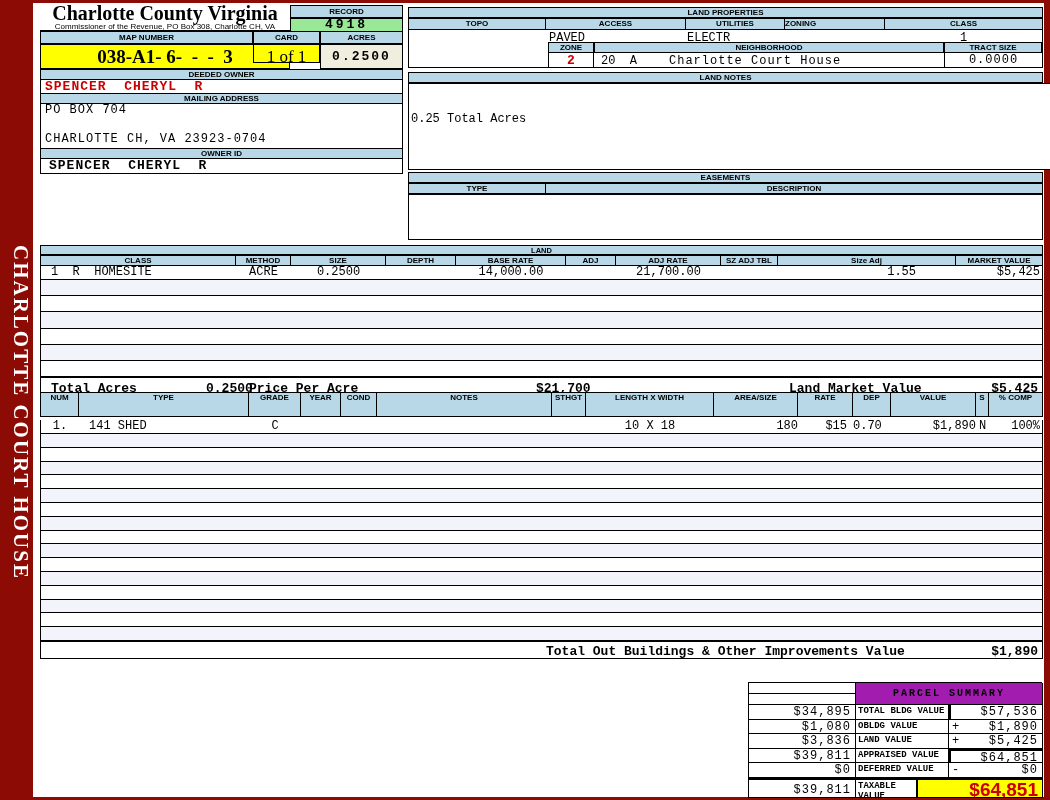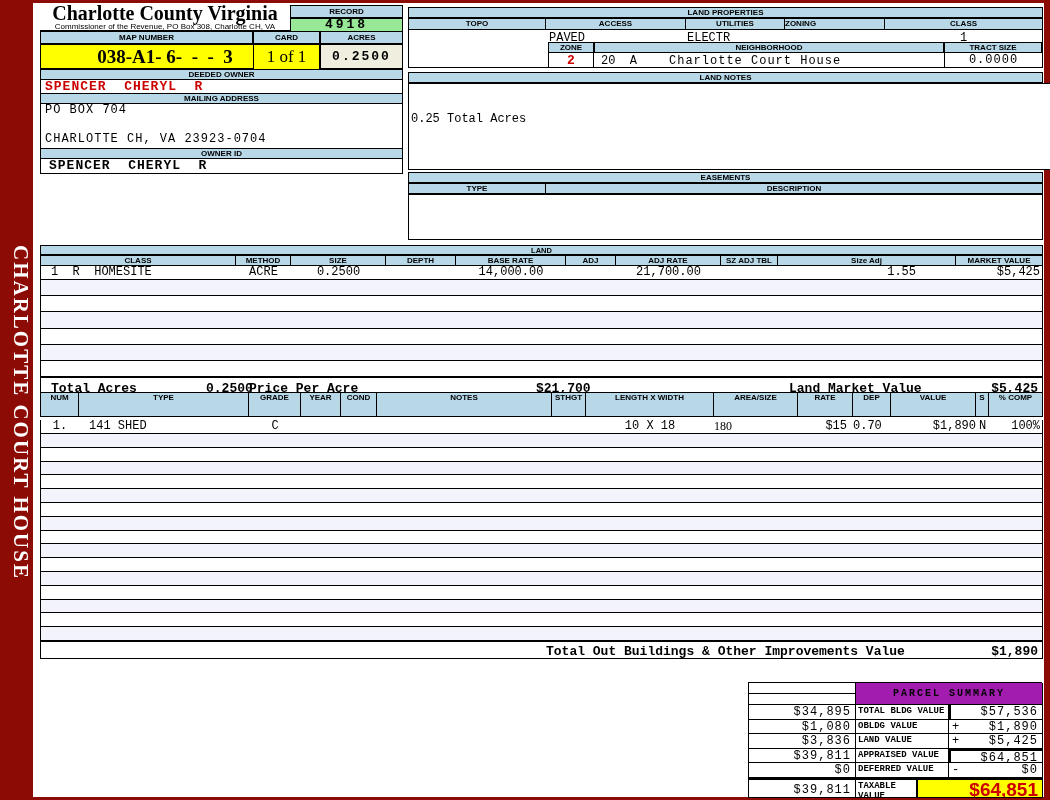--- a/index.html
+++ b/index.html
@@ -73,21 +73,21 @@
   </div>
 
   <div class="abs hdrbar" style="left:290px;top:5px;width:113px;height:13px;line-height:11px;">RECORD</div>
   <div class="abs valbox mono" style="left:290px;top:18px;width:113px;height:14px;background:#98E898;font-weight:bold;font-size:13px;line-height:12px;letter-spacing:3px;">4918</div>
 
   <div class="abs hdrbar" style="left:40px;top:31px;width:213px;height:13px;line-height:11px;">MAP NUMBER</div>
   <div class="abs hdrbar" style="left:253px;top:31px;width:67px;height:13px;line-height:11px;">CARD</div>
   <div class="abs hdrbar" style="left:320px;top:31px;width:83px;height:13px;line-height:11px;">ACRES</div>
 
   <div class="abs valbox serif pre" style="left:40px;top:44px;width:250px;height:25px;background:#FFFF00;font-weight:bold;font-size:19px;line-height:23px;">038-A1- 6-  -  -  3</div>
-  <div class="abs valbox serif" style="left:253px;top:44px;width:67px;height:26px;background:#FFFF00;font-size:17px;line-height:23px;">1 of 1</div>
+  <div class="abs valbox serif" style="left:253px;top:44px;width:67px;height:19px;background:#FFFF00;font-size:17px;line-height:23px;">1 of 1</div>
   <div class="abs valbox mono" style="left:320px;top:44px;width:83px;height:25px;background:#F0EFDF;font-weight:bold;font-size:13px;line-height:23px;letter-spacing:2px;">0.2500</div>
 
   <div class="abs hdrbar" style="left:40px;top:69px;width:363px;height:11px;">DEEDED OWNER</div>
   <div class="abs mono pre" style="left:40px;top:80px;width:363px;height:13px;border-left:1px solid #000;border-right:1px solid #000;color:#CC0000;font-weight:bold;font-size:13px;line-height:13px;padding-left:4px;letter-spacing:1px;">SPENCER  CHERYL  R</div>
 
   <div class="abs hdrbar" style="left:40px;top:93px;width:363px;height:11px;">MAILING ADDRESS</div>
   <div class="abs" style="left:40px;top:104px;width:363px;height:44px;border-left:1px solid #000;border-right:1px solid #000;">
     <div class="mono pre" style="font-size:12px;line-height:13px;padding-left:4px;letter-spacing:1px;">PO BOX 704</div>
     <div class="mono pre" style="font-size:12px;line-height:13px;padding-left:4px;letter-spacing:1px;position:absolute;bottom:2px;left:0;">CHARLOTTE CH, VA 23923-0704</div>
   </div>
@@ -192,21 +192,21 @@
   </div>
   <div class="abs datarow" style="left:40px;top:420px;width:1003px;height:13px;border-bottom:none;">
     <div class="dc" style="width:38px;text-align:center;">1.</div>
     <div class="dc" style="width:170px;padding-left:10px;">141 SHED</div>
     <div class="dc" style="width:52px;text-align:center;">C</div>
     <div class="dc" style="width:40px;"></div>
     <div class="dc" style="width:36px;"></div>
     <div class="dc" style="width:175px;"></div>
     <div class="dc" style="width:34px;"></div>
     <div class="dc" style="width:128px;text-align:center;">10 X 18</div>
-    <div class="dc" style="width:84px;text-align:left;font-family:Liberation Serif, serif;">180</div>
+    <div class="dc" style="width:84px;text-align:right;">180</div>
     <div class="dc" style="width:55px;text-align:right;padding-right:6px;">$15</div>
     <div class="dc" style="width:38px;">0.70</div>
     <div class="dc" style="width:85px;text-align:right;">$1,890</div>
     <div class="dc" style="width:13px;text-align:center;">N</div>
     <div class="dc" style="flex:1;text-align:right;padding-right:2px;">100%</div>
   </div>
   <div id="ob-empty-rows" class="abs ruledwrap" style="left:40px;top:433px;width:1003px;height:208px;border-top:1px solid #000;">
       <div class="ruled-row tint"></div>
       <div class="ruled-row"></div>
       <div class="ruled-row tint"></div>

